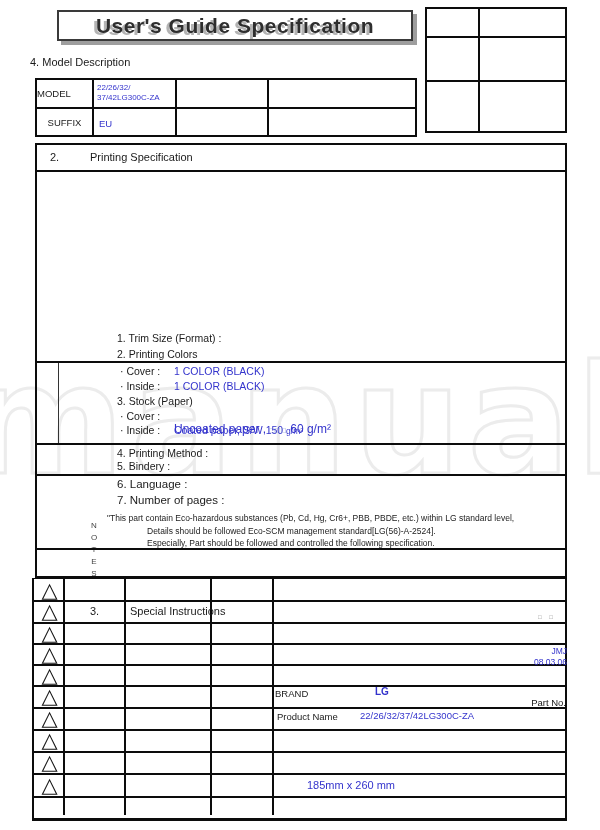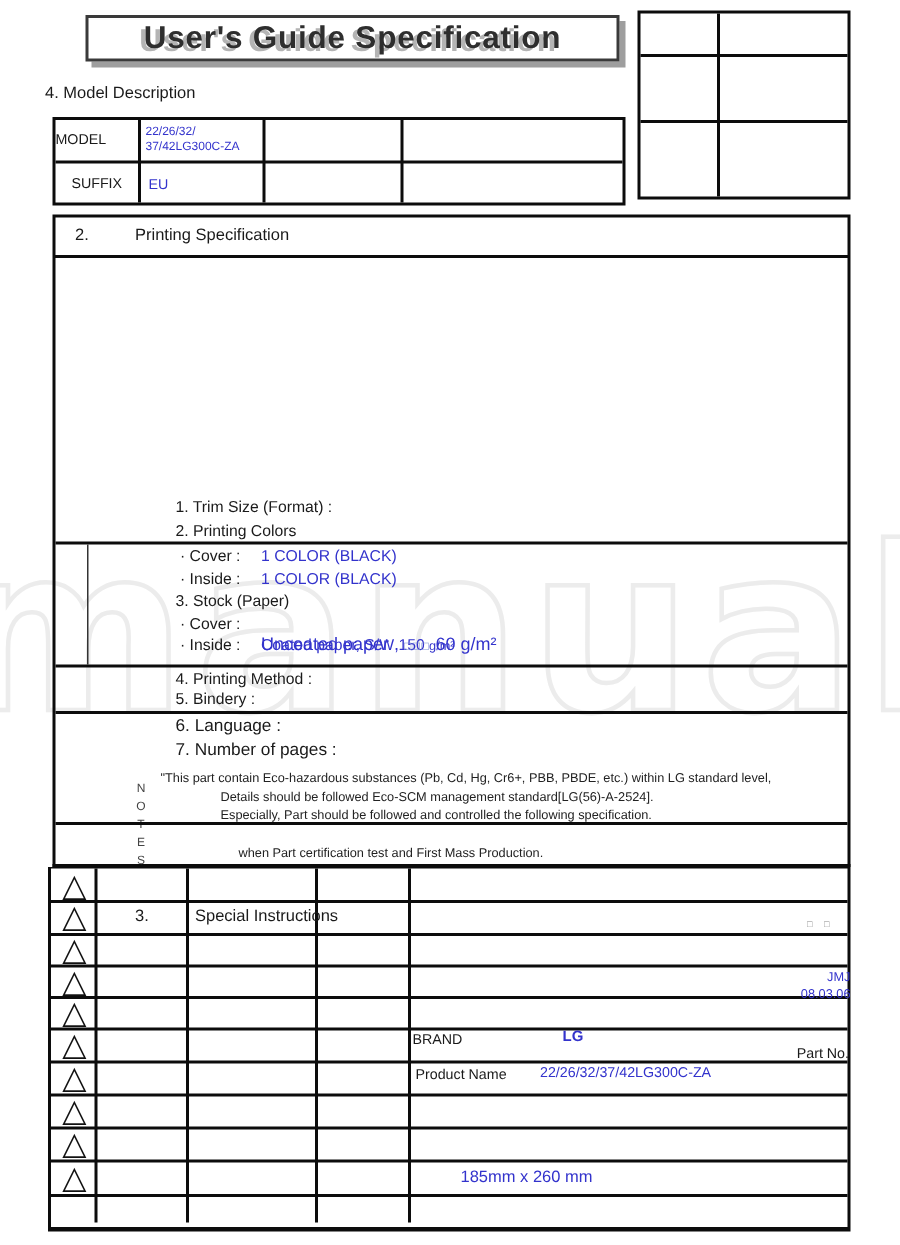--- a/index.html
+++ b/index.html
@@ -106,21 +106,20 @@
 T
 E
 S</div>
 
       <div class="abs small" style="left:70px;top:341px;">"This part contain Eco-hazardous substances (Pb, Cd, Hg, Cr6+, PBB, PBDE, etc.) within LG standard level,</div>
       <div class="abs small" style="left:110px;top:354px;">Details should be followed Eco-SCM management standard[LG(56)-A-2524].</div>
       <div class="abs small" style="left:110px;top:366px;">Especially, Part should be followed and controlled the following specification.</div>
 
       <div class="abs line" style="left:0;top:376px;width:528px;height:2px;"></div>
 
-      <div class="abs small" style="left:122px;top:391px;">when Part certification test and First Mass Production.</div>
     </div>
 
 
     <div class="abs" style="left:32px;top:578px;width:531px;height:239px;border:2px solid #0c0c0c;border-top-width:1px;border-bottom-width:3px;">
 
       <div class="abs line" style="left:29px;top:0;width:2px;height:236px;"></div>
       <div class="abs line" style="left:90px;top:0;width:2px;height:236px;"></div>
       <div class="abs line" style="left:176px;top:0;width:2px;height:236px;"></div>
       <div class="abs line" style="left:238px;top:0;width:2px;height:236px;"></div>
 

